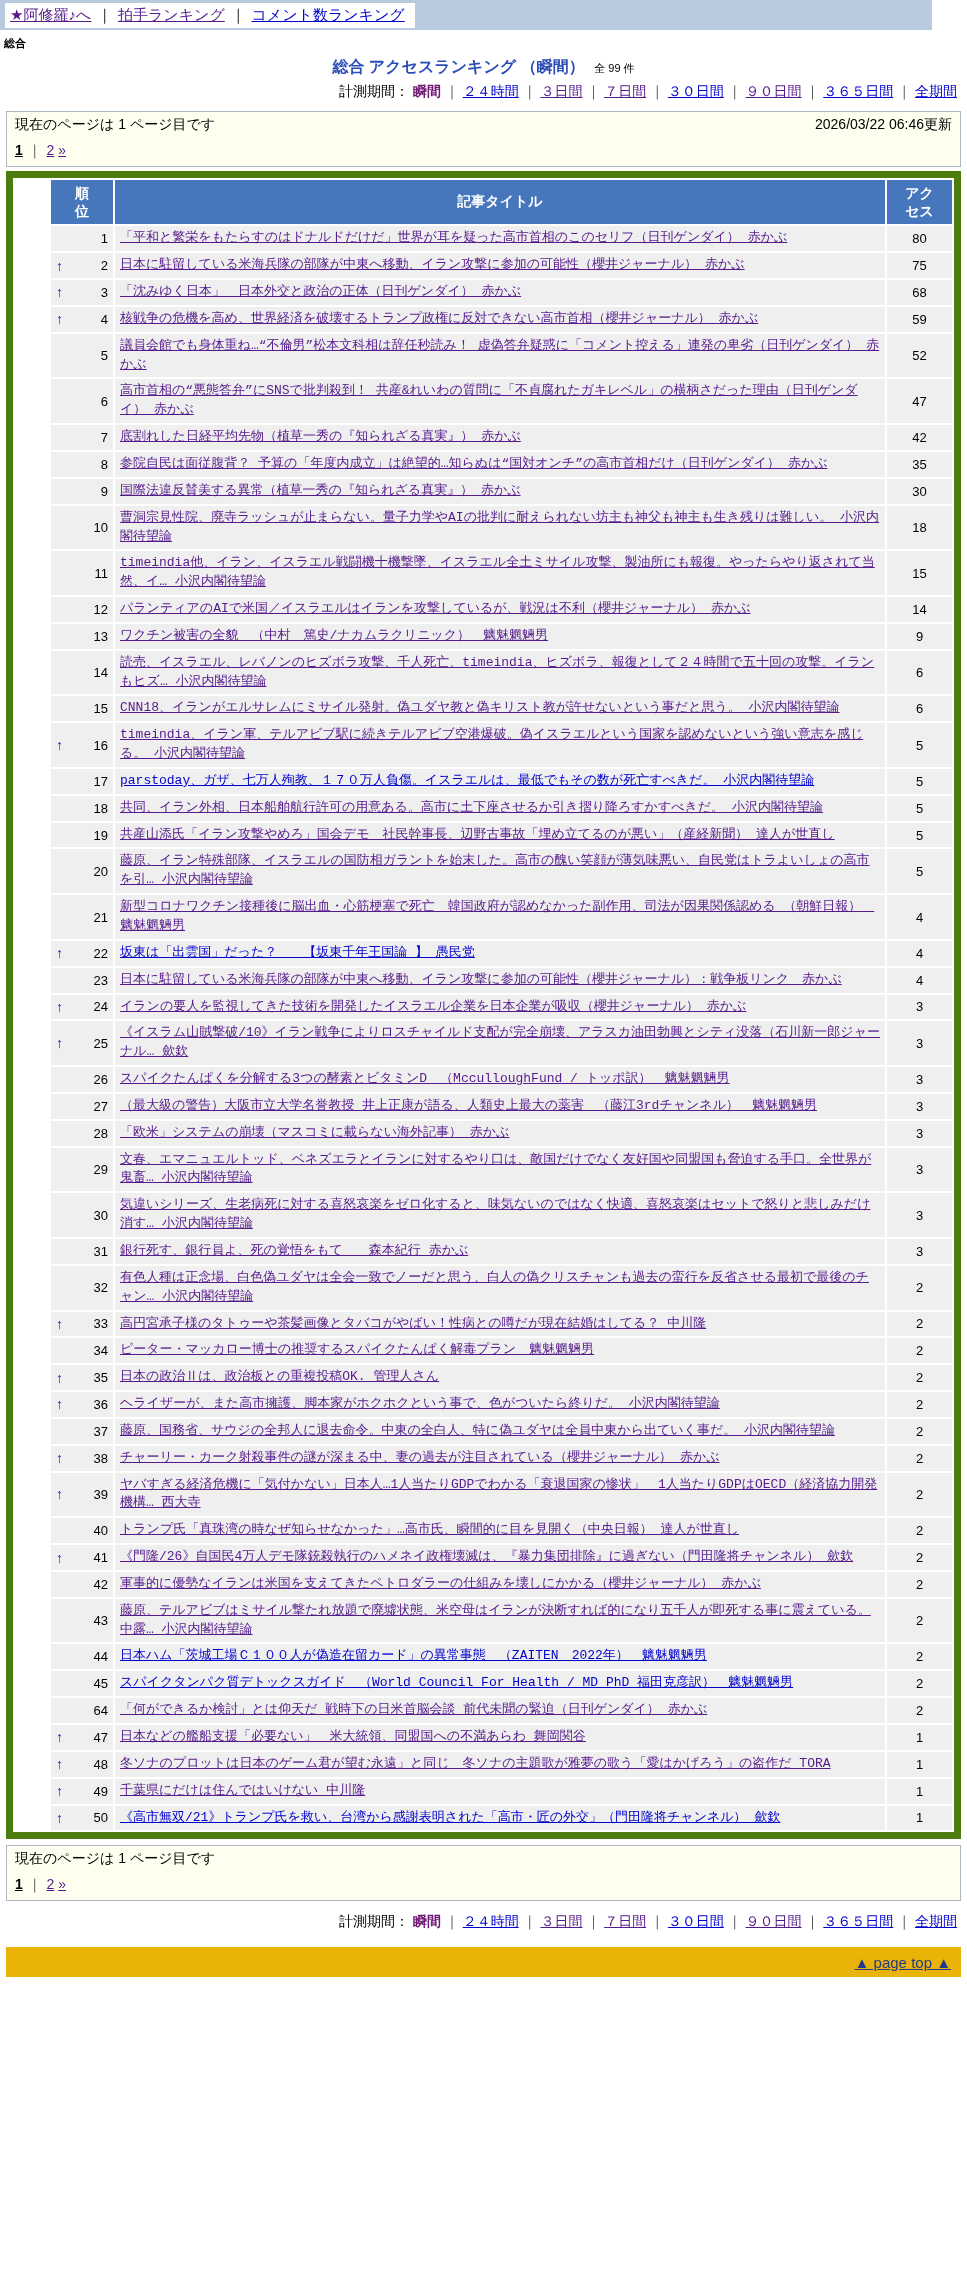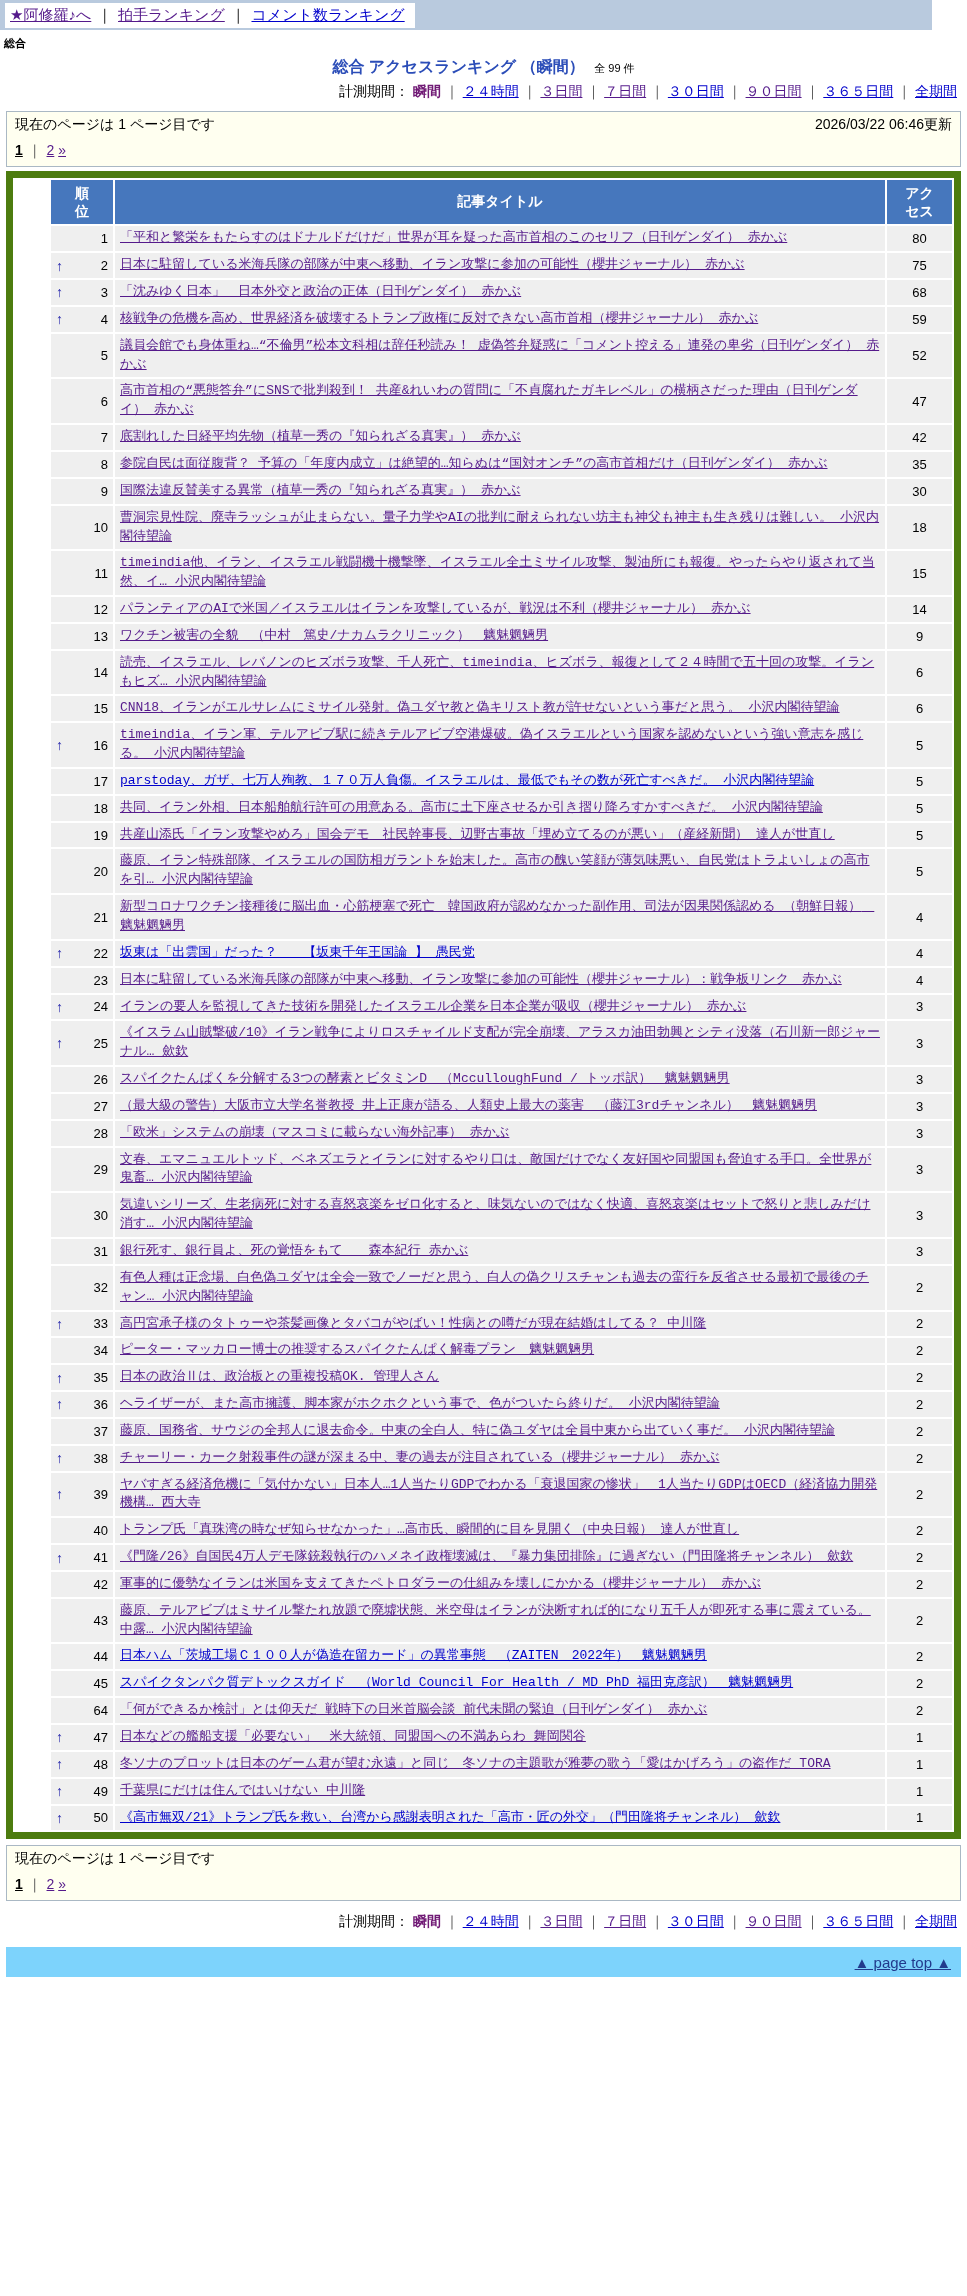--- a/index.html
+++ b/index.html
@@ -86,21 +86,21 @@
   .rankcell { display:flex; align-items:center; justify-content:flex-end; gap:4px; }
   .up-arrow { color:#2222aa; font-weight:bold; font-size:14px; margin-right:auto; text-decoration:none; }
   .rank-num { text-align:right; }
   td.c-title { line-height:1.45;font-family:Liberation Mono, monospace; }
   td.c-access { width:65px; text-align:center; }
 
   .bottom-period { padding:8px 10px 10px 0; }
 
   .footerbar {
     margin:6px 6px 0 6px;
-    background:#7dd3fc;
+    background:#eab308;
     height:30px;
     display:flex; align-items:center; justify-content:flex-end;
     padding-right:10px;
     font-size:15px;
   }
   .footerbar a { color:#223a8c; }
   .spacer-bottom { height:20px; }
 </style>
 </head>
 <body>

